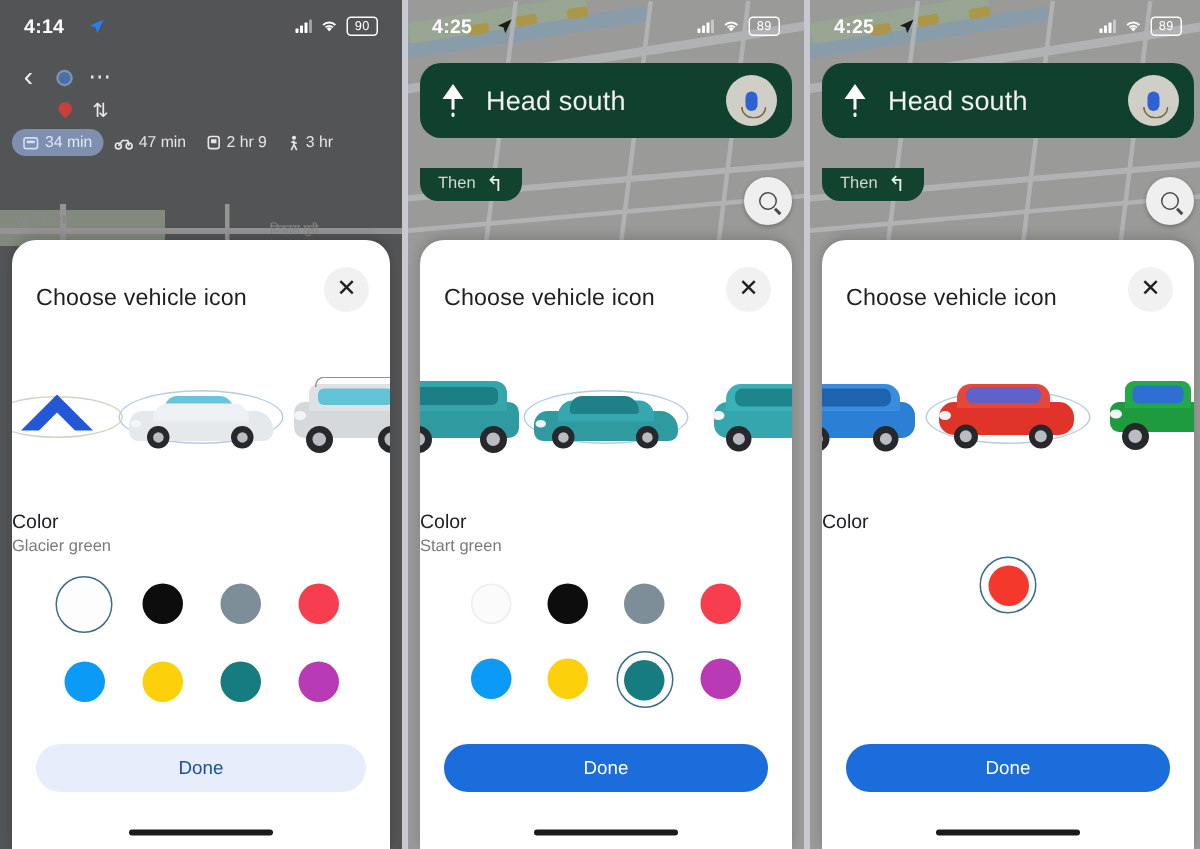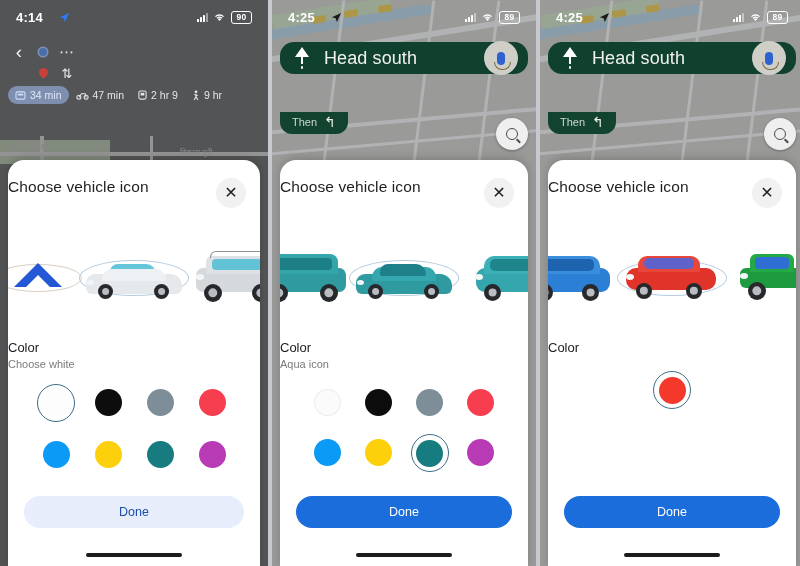--- a/index.html
+++ b/index.html
@@ -25,21 +25,21 @@
   .streetY{position:absolute;background:#f6cf46;border-radius:2px;}
   .streetB{position:absolute;background:#b9d9ef;}
 
   
   .statusbar{position:absolute;top:0;left:0;right:0;height:34px;display:flex;align-items:center;
              justify-content:space-between;padding:0 16px;box-sizing:border-box;color:#fff;
              font-size:13px;font-weight:700;letter-spacing:.2px;}
   .sb-left{display:flex;align-items:center;gap:16px;}
   .sb-right{display:flex;align-items:center;gap:5px;}
   .battery{border:1.4px solid #fff;border-radius:3px;padding:0px 2px;font-size:8.5px;line-height:11px;
-           font-weight:700;min-width:15px;text-align:center;}
+           font-weight:400;min-width:15px;text-align:center;}
   .bars{display:flex;align-items:flex-end;gap:1px;height:9px;}
   .bars i{display:block;width:2px;background:#fff;border-radius:.5px;}
 
   
   .srchhdr{position:absolute;top:36px;left:0;right:0;padding:6px 8px 4px 8px;box-sizing:border-box;}
   .srchrow{display:flex;align-items:center;gap:6px;margin-bottom:5px;}
   .backchev{width:22px;text-align:center;color:#efefef;font-size:19px;line-height:19px;font-weight:300;}
   .dotcol{width:14px;display:flex;justify-content:center;}
   .dot-blue{width:8px;height:8px;border-radius:50%;background:#4a6ea8;box-shadow:0 0 0 1.5px #7f93b5;}
   .pin{width:9px;height:12px;position:relative;}
@@ -51,21 +51,21 @@
   .swapicon{width:22px;text-align:center;color:#e8e8e8;font-size:13px;}
 
   .modes{display:flex;align-items:center;gap:0;margin-top:2px;}
   .mode{display:flex;align-items:center;gap:4px;padding:3px 7px;border-radius:11px;
         color:#e6e6e6;font-size:10.5px;white-space:nowrap;}
   .mode.sel{background:#7e8fb0;color:#dfe8f8;}
   .mode .mi{font-size:10px;}
 
   
   .navcard{position:absolute;top:42px;left:8px;right:8px;background:#10412f;border-radius:14px;
-           height:32px;display:flex;align-items:center;padding:0 10px;box-sizing:border-box;gap:10px;}
+           height:50px;display:flex;align-items:center;padding:0 10px;box-sizing:border-box;gap:10px;}
   .nav-arrow{width:24px;display:flex;flex-direction:column;align-items:center;color:#fff;}
   .nav-arrow .head{width:0;height:0;border-left:7px solid transparent;border-right:7px solid transparent;
                    border-bottom:10px solid #fff;}
   .nav-arrow .stem{width:2.5px;height:7px;background:#fff;}
   .nav-arrow .dots{width:2.5px;height:2.5px;background:#fff;border-radius:50%;margin-top:2px;}
   .nav-text{flex:1;color:#f1f1ee;font-size:18px;font-weight:400;letter-spacing:.1px;}
   .micbtn{width:34px;height:34px;border-radius:50%;background:#cfcfc8;display:flex;align-items:center;
           justify-content:center;flex:0 0 34px;}
   .micglyph{width:8px;height:13px;border-radius:4px;background:#2f62d0;position:relative;}
   .micglyph:after{content:"";position:absolute;left:-3.5px;bottom:-5px;width:15px;height:7px;
@@ -76,21 +76,21 @@
   .then-turn{color:#e9efe9;font-size:14px;line-height:12px;}
   .searchfab{position:absolute;right:8px;top:118px;width:32px;height:32px;border-radius:50%;
     background:#efefef;display:flex;align-items:center;justify-content:center;box-shadow:0 1px 3px rgba(0,0,0,.3);}
   .searchfab .mag{width:10px;height:10px;border:1.8px solid #4a4a4a;border-radius:50%;position:relative;}
   .searchfab .mag:after{content:"";position:absolute;right:-4px;bottom:-3px;width:5px;height:1.8px;
      background:#4a4a4a;transform:rotate(45deg);}
 
   
   .sheet{position:absolute;left:8px;right:8px;bottom:0;top:160px;background:#fff;
          border-radius:16px 16px 0 0;box-shadow:0 -2px 8px rgba(0,0,0,.18);overflow:hidden;}
-  .sheet-head{display:flex;align-items:flex-start;justify-content:space-between;padding:18px 14px 0 0;}
+  .sheet-head{display:flex;align-items:flex-end;justify-content:space-between;padding:18px 14px 0 16px;}
   .sheet-title{font-size:15.5px;color:#1f1f1f;letter-spacing:.1px;}
   .closebtn{width:30px;height:30px;border-radius:50%;background:#f1f1f1;display:flex;align-items:center;
             justify-content:center;color:#202124;font-size:16px;line-height:16px;flex:0 0 30px;}
 
   
   .carousel{position:relative;height:112px;margin-top:14px;display:flex;align-items:center;
             justify-content:center;overflow:hidden;}
   .car-slot{position:absolute;top:50%;transform:translateY(-50%);}
   .platter{position:absolute;left:50%;top:50%;transform:translate(-50%,-50%);width:108px;height:34px;
            border:1.4px solid #b6cde0;border-radius:50%;}
@@ -206,21 +206,21 @@
             <rect x="1" y="1" width="8" height="9" rx="1.8" fill="none" stroke="#e6e6e6" stroke-width="1.2"></rect>
             <rect x="3" y="3" width="4" height="3" fill="#e6e6e6"></rect>
           </svg>
           <span>2 hr 9</span>
         </div>
         <div class="mode">
           <svg class="mi" width="8" height="11" viewBox="0 0 8 12">
             <circle cx="4" cy="2" r="1.5" fill="#e6e6e6"></circle>
             <path d="M4 4 L4 7 L2 11 M4 7 L6 11 M2 5 L6 6" stroke="#e6e6e6" stroke-width="1.2" fill="none"></path>
           </svg>
-          <span>9 hr</span>
+          <span>3 hr</span>
         </div>
       </div>
     </div>
 
     <div class="sheet">
       <div class="sheet-head">
         <div class="sheet-title">Choose vehicle icon</div>
         <div class="closebtn">✕</div>
       </div>
 
@@ -261,21 +261,21 @@
                 <i></i>
               </div>
             <div class="hl" style="left:4px;top:20px;width:8px;height:6px;"></div>
             <div style="position:absolute;left:18px;top:-3px;width:54px;height:6px;border:1.4px solid #8e9296;border-bottom:none;border-radius:6px 6px 0 0;"></div>
           </div>
         </div>
       </div>
 
       <div class="color-sec">
         <div class="color-label">Color</div>
-        <div class="color-name">Choose white</div>
+        <div class="color-name">Glacier green</div>
       </div>
 
       <div class="swatch-grid">
         <div class="sw-wrap sel">
             <span class="sw white"></span>
           </div>
         <div class="sw-wrap">
             <span class="sw" style="background:#0d0d0d"></span>
           </div>
         <div class="sw-wrap">
@@ -411,21 +411,21 @@
                 <i></i>
               </div>
 
             <div class="hl" style="left:3px;top:18px;width:8px;height:6px;"></div>
           </div>
         </div>
       </div>
 
       <div class="color-sec">
         <div class="color-label">Color</div>
-        <div class="color-name">Aqua icon</div>
+        <div class="color-name">Start green</div>
       </div>
 
       <div class="swatch-grid">
         <div class="sw-wrap">
             <span class="sw" style="background:#fbfbfb;box-shadow:0 0 0 1px #ececec inset"></span>
           </div>
         <div class="sw-wrap">
             <span class="sw" style="background:#0d0d0d"></span>
           </div>
         <div class="sw-wrap">

